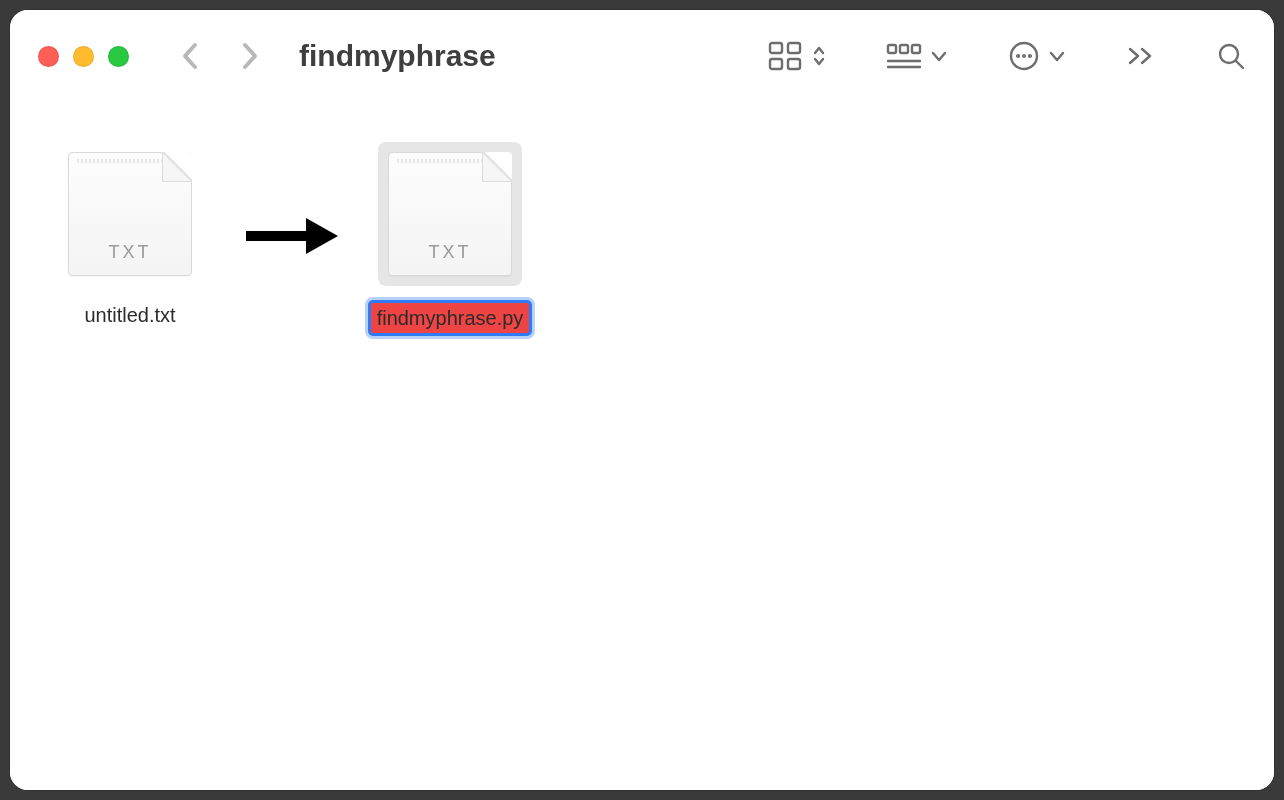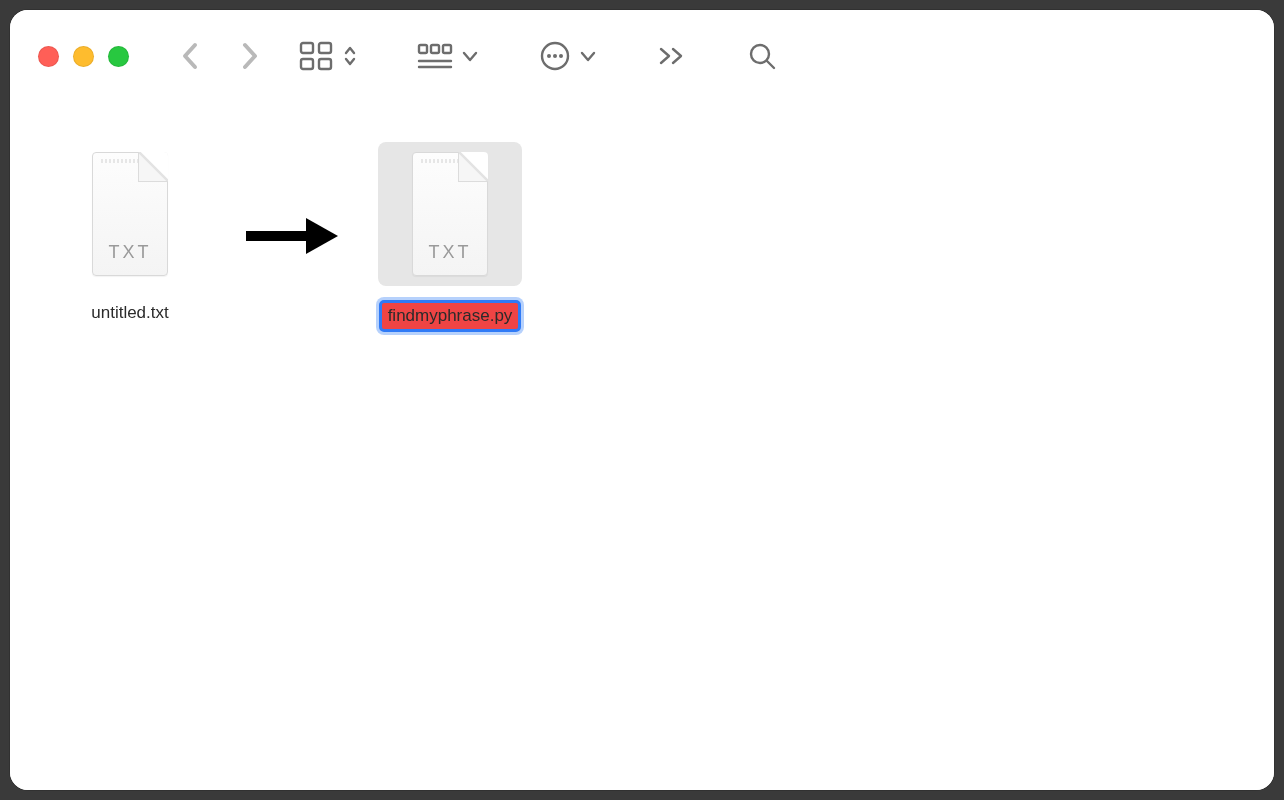--- a/index.html
+++ b/index.html
@@ -59,21 +59,21 @@
     .file-icon-wrap {
       width: 144px;
       height: 144px;
       display: flex;
       align-items: center;
       justify-content: center;
       border-radius: 8px;
     }
     .file-icon-wrap.sel { background: #e6e6e6; }
     .doc {
-      width: 76px;
+      width: 124px;
       height: 124px;
       background: linear-gradient(180deg,#fdfdfd,#f4f4f4);
       border: 1px solid #d9d9d9;
       border-radius: 4px;
       position: relative;
       box-shadow: 0 1px 1px rgba(0,0,0,.05);
       display: flex;
       align-items: flex-end;
       justify-content: center;
     }
@@ -95,21 +95,21 @@
     }
     .doc .ext {
       font-size: 18px;
       letter-spacing: 3px;
       color: #9a9a9a;
       font-weight: 500;
       margin-bottom: 12px;
       text-align: center;
     }
     .file-label {
-      font-size: 17px;
+      font-size: 20px;
       color: #2b2b2b;
       margin-top: 14px;
       padding: 2px 6px;
       border-radius: 5px;
       line-height: 1.3;
       text-align: center;
     }
     .file-label.editing {
       background: #ef4444;
       border: 3px solid #2f7af6;
@@ -140,20 +140,21 @@
             <path d="M15 4 L5 15 L15 26" fill="none" stroke-width="4" stroke-linecap="round" stroke-linejoin="round" stroke="#b9b9b9"></path>
           </svg>
       </div>
       <div class="chev">
         <svg width="22" height="30" viewBox="0 0 22 30">
             <path d="M7 4 L17 15 L7 26" fill="none" stroke-width="4" stroke-linecap="round" stroke-linejoin="round" stroke="#b9b9b9"></path>
           </svg>
       </div>
     </div>
 
+    <div class="title">findmyphrase</div>
 
     <div class="tb-group">
 
       <div class="tb-item">
         <svg width="36" height="30" viewBox="0 0 36 30">
           <rect class="ic" x="2" y="2" width="12" height="10" rx="2"></rect>
           <rect class="ic" x="20" y="2" width="12" height="10" rx="2"></rect>
           <rect class="ic" x="2" y="18" width="12" height="10" rx="2"></rect>
           <rect class="ic" x="20" y="18" width="12" height="10" rx="2"></rect>
         </svg>

